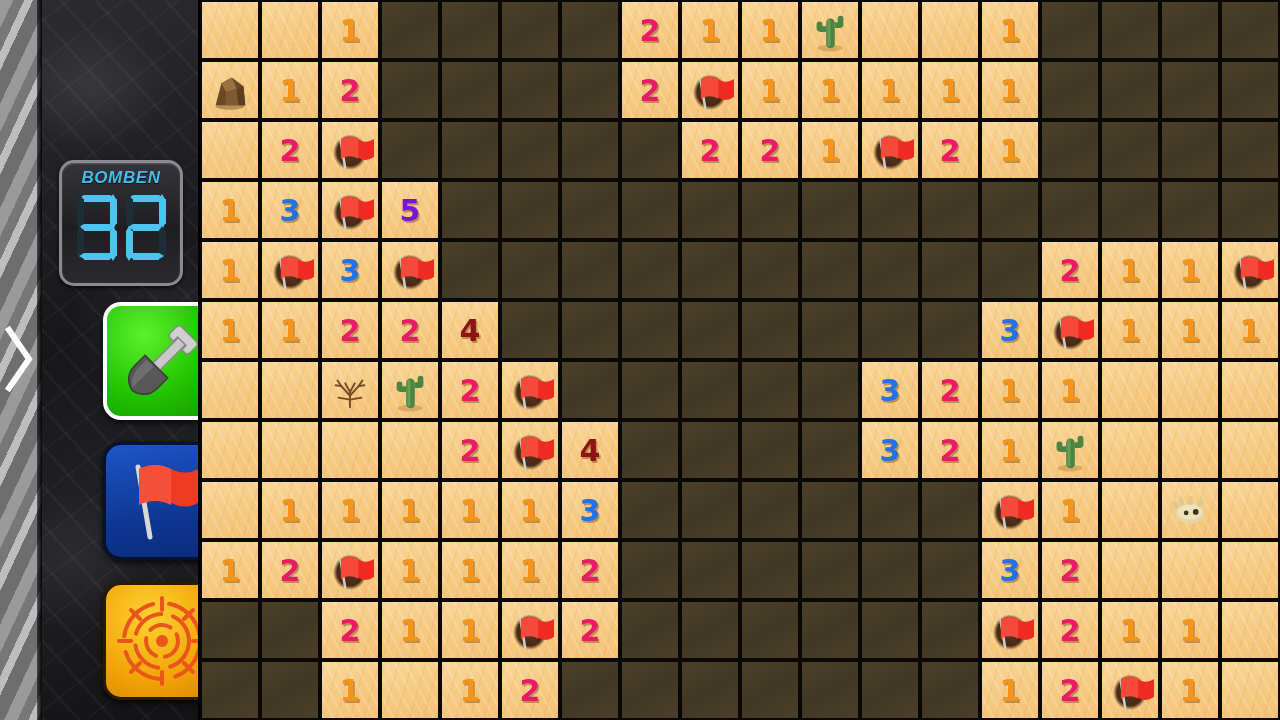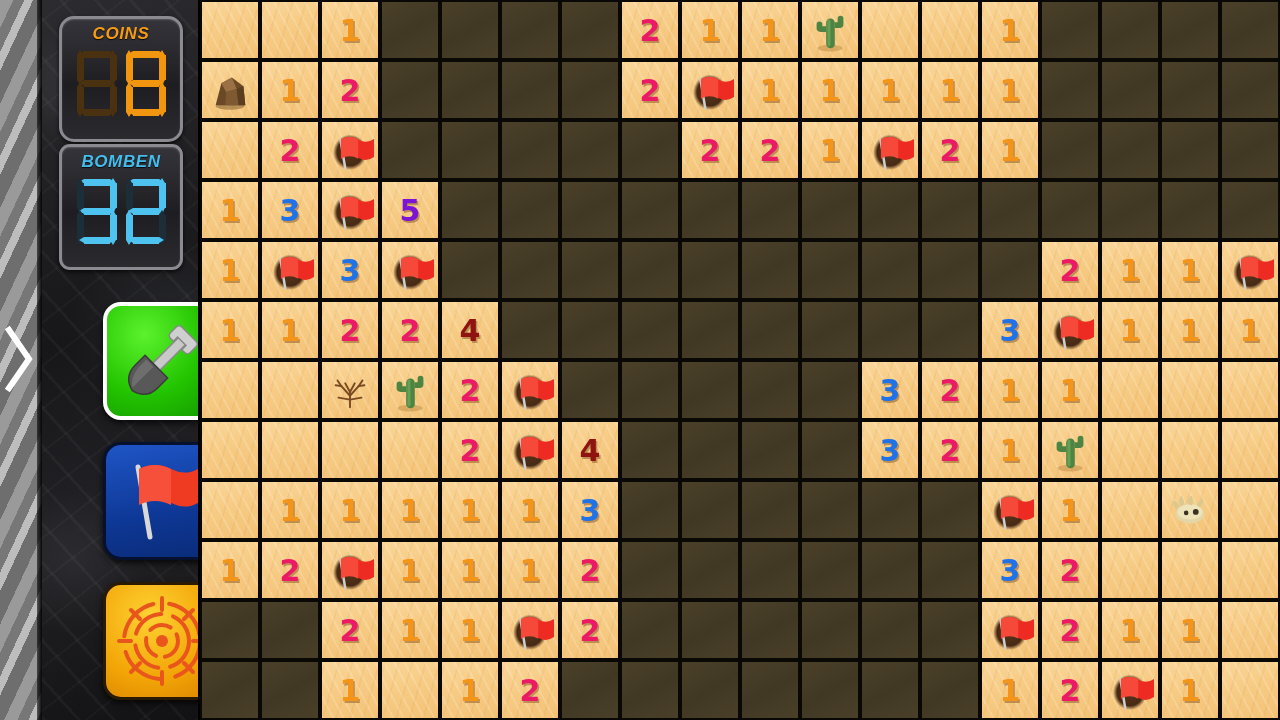--- a/index.html
+++ b/index.html
@@ -53,21 +53,21 @@
   .led-panel {
     position: absolute; left: 17px; width: 124px;
     border-radius: 15px;
     background: linear-gradient(180deg, #34343a, #1e1e22 55%, #2a2a2f);
     border: 3px solid #8a8a90;
     box-shadow: inset 0 1px 2px rgba(255,255,255,.18), 0 2px 4px rgba(0,0,0,.7);
     display: flex; flex-direction: column; align-items: center;
     padding-top: 5px;
   }
   #coins-panel { top: 16px; height: 126px; }
-  #bombs-panel { top: 144px; height: 126px; border-radius: 11px; }
+  #bombs-panel { top: 160px; height: 126px; }
 
   .led-label {
     font-style: italic; font-weight: bold; font-size: 17px;
     letter-spacing: .6px; text-shadow: 0 1px 1px rgba(0,0,0,.8);
   }
   #coins-panel .led-label { color: #f59b16; }
   #bombs-panel .led-label { color: #45bdec; }
 
   .led-digits { display: flex; gap: 9px; margin-top: 7px; }
 
@@ -175,43 +175,20 @@
 
   <div class="edge-strip"></div>
   <div class="chevron">
     <svg width="34" height="74" viewBox="0 0 34 74">
       <polyline points="7,8 27,37 7,66" fill="none" stroke="#ffffff" stroke-width="6" stroke-linecap="square" stroke-linejoin="miter"></polyline>
     </svg>
   </div>
 
   <div class="sidebar">
 
-    <div class="led-panel" id="coins-panel">
-      <div class="led-label">COINS</div>
-      <div class="led-digits">
-        <div class="digit">
-          <div class="seg seg-h s-a off"></div>
-            <div class="seg seg-v s-f off"></div>
-          <div class="seg seg-v s-b off"></div>
-            <div class="seg seg-h s-g off"></div>
-          <div class="seg seg-v s-e off"></div>
-            <div class="seg seg-v s-c off"></div>
-          <div class="seg seg-h s-d off"></div>
-        </div>
-        <div class="digit">
-          <div class="seg seg-h s-a on"></div>
-            <div class="seg seg-v s-f on"></div>
-          <div class="seg seg-v s-b on"></div>
-            <div class="seg seg-h s-g on"></div>
-          <div class="seg seg-v s-e on"></div>
-            <div class="seg seg-v s-c on"></div>
-          <div class="seg seg-h s-d on"></div>
-        </div>
-      </div>
-    </div>
 
     <div class="led-panel" id="bombs-panel">
       <div class="led-label">BOMBEN</div>
       <div class="led-digits">
         <div class="digit">
           <div class="seg seg-h s-a on"></div>
             <div class="seg seg-v s-f off"></div>
           <div class="seg seg-v s-b on"></div>
             <div class="seg seg-h s-g on"></div>
           <div class="seg seg-v s-e off"></div>

